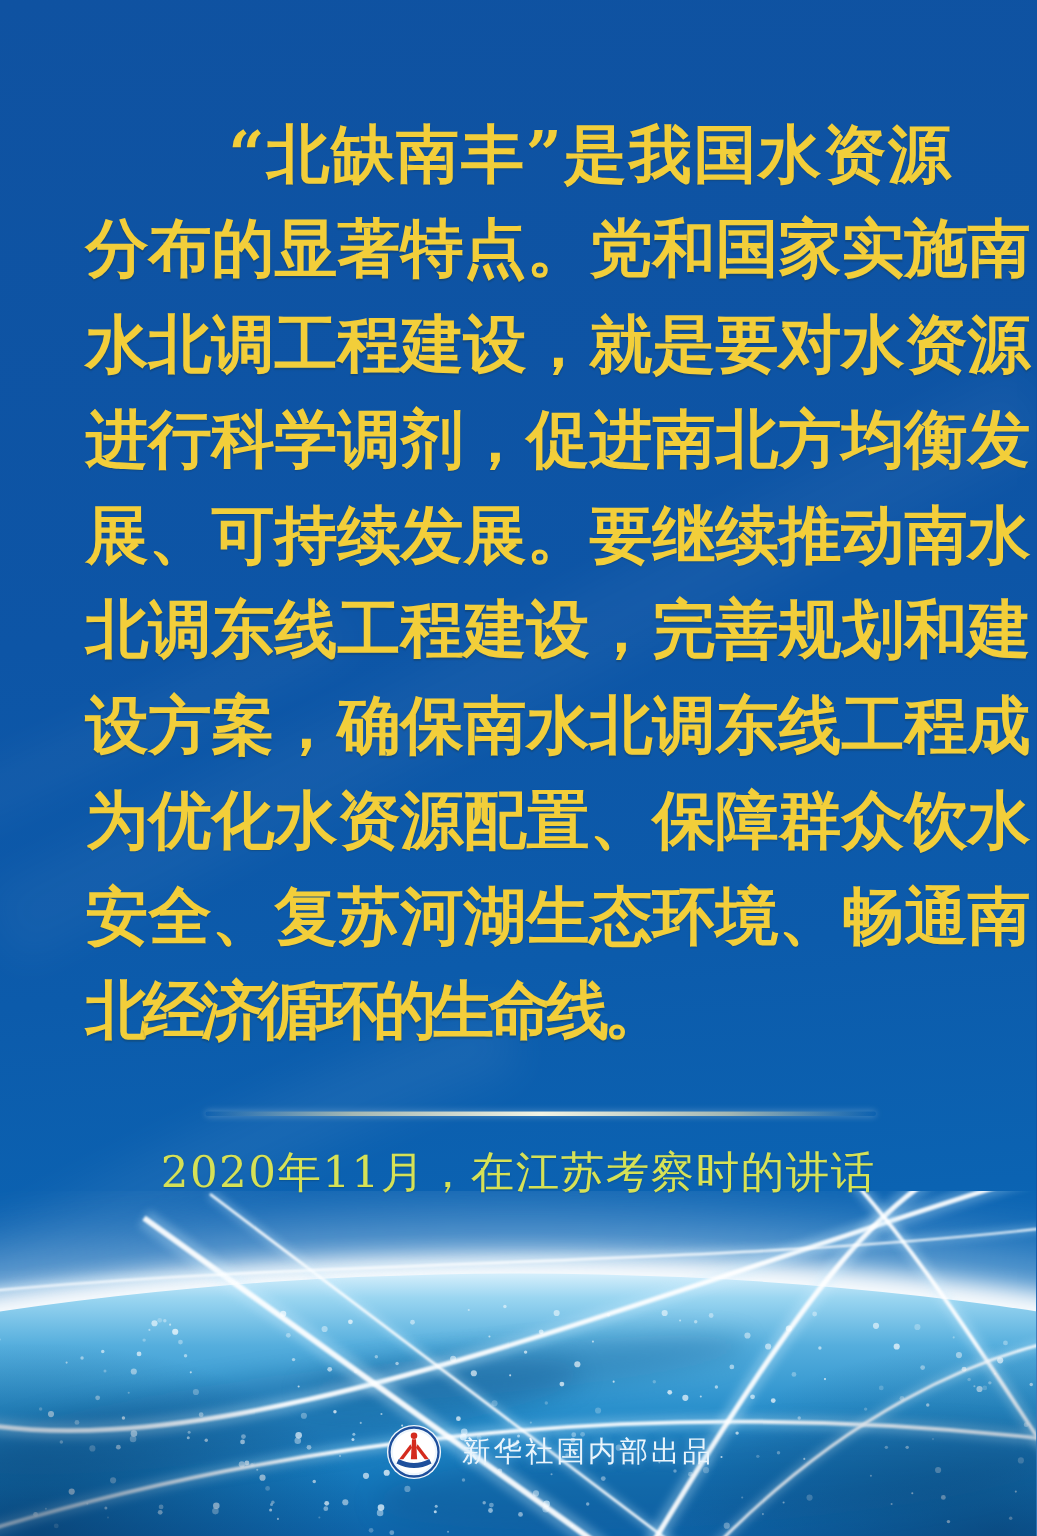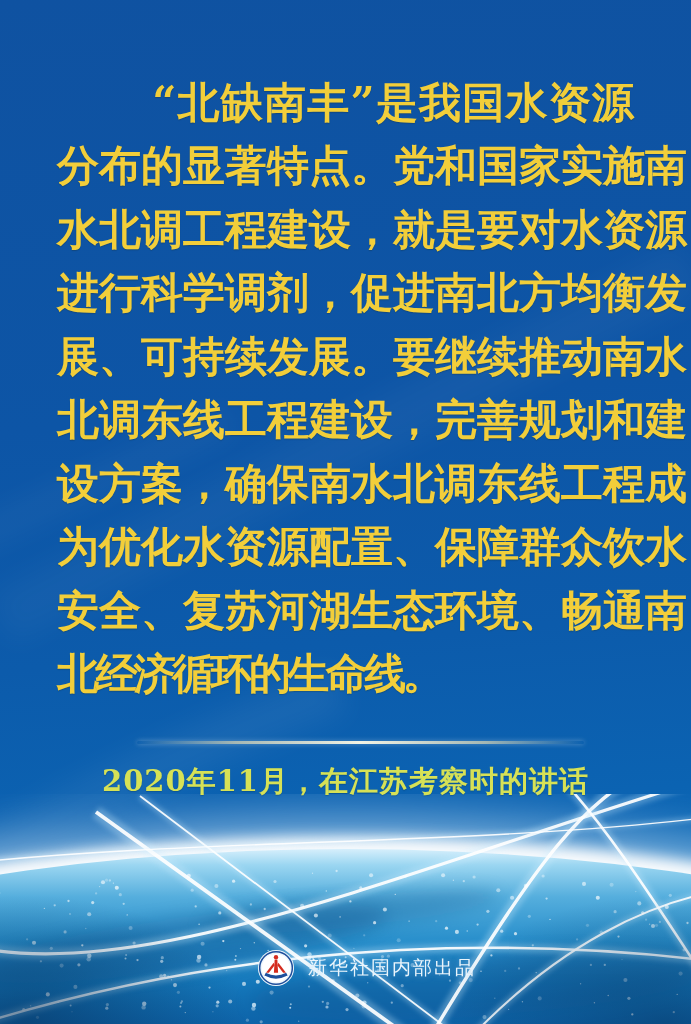--- a/index.html
+++ b/index.html
@@ -23,21 +23,21 @@
   .qchar{flex:none;}
   
   #divider{
     position:absolute;left:137px;top:741px;width:447px;height:3px;z-index:6;border-radius:2px;
     background:linear-gradient(90deg,rgba(200,205,185,0) 0%,rgba(190,198,180,.85) 22%,#f2f3e4 50%,rgba(190,198,180,.85) 78%,rgba(200,205,185,0) 100%);
     box-shadow:0 0 5px rgba(255,255,240,.35);
   }
   
   #attribution{
     position:absolute;left:0;right:0;top:763px;z-index:6;text-align:center;
-    color:#D6E156;font-weight:bold;font-size:29px;line-height:36px;letter-spacing:1px;
+    color:#D6E156;font-weight:normal;font-size:29px;line-height:36px;letter-spacing:1px;
     text-shadow:0 1px 1px rgba(0,40,60,.25);
   }
   
   #scene{position:absolute;left:0;top:794px;width:691px;height:230px;overflow:hidden;z-index:2;}
   .haze,.rim,.earth{position:absolute;left:-754px;width:2200px;height:1000px;border-radius:50%;}
   .haze{top:28px;background:#eaf7ff;filter:blur(26px);opacity:.6;}
   .rim{top:43px;background:#ffffff;filter:blur(7px);opacity:.95;}
   .earth{
     top:55px;
     background:linear-gradient(180deg,#d6effc 0px,#9bd6f1 16px,#55aedd 48px,#2a90cc 90px,#1578bb 135px,#0e64a9 175px,#0b5697 230px);

